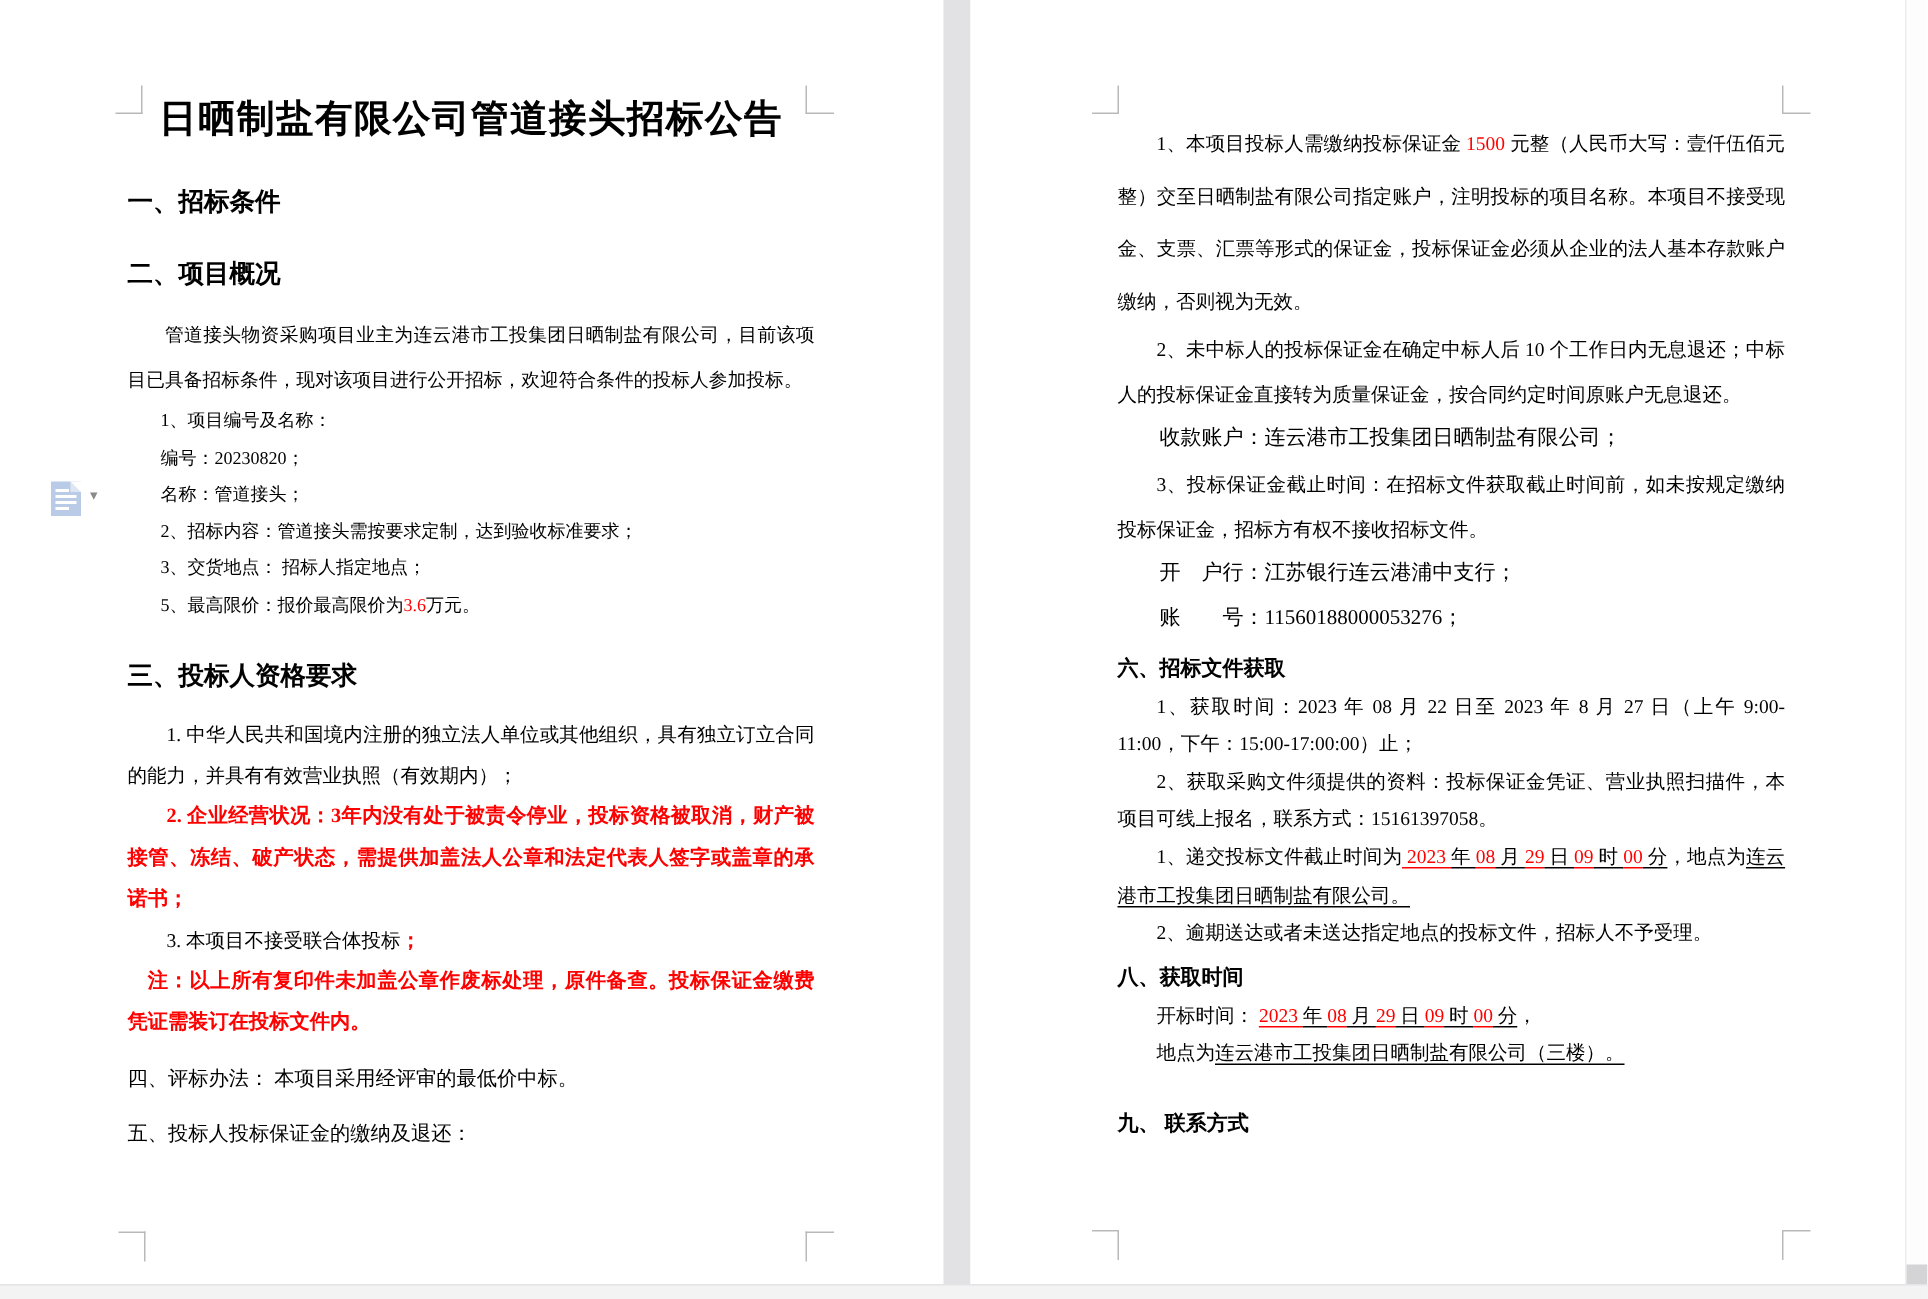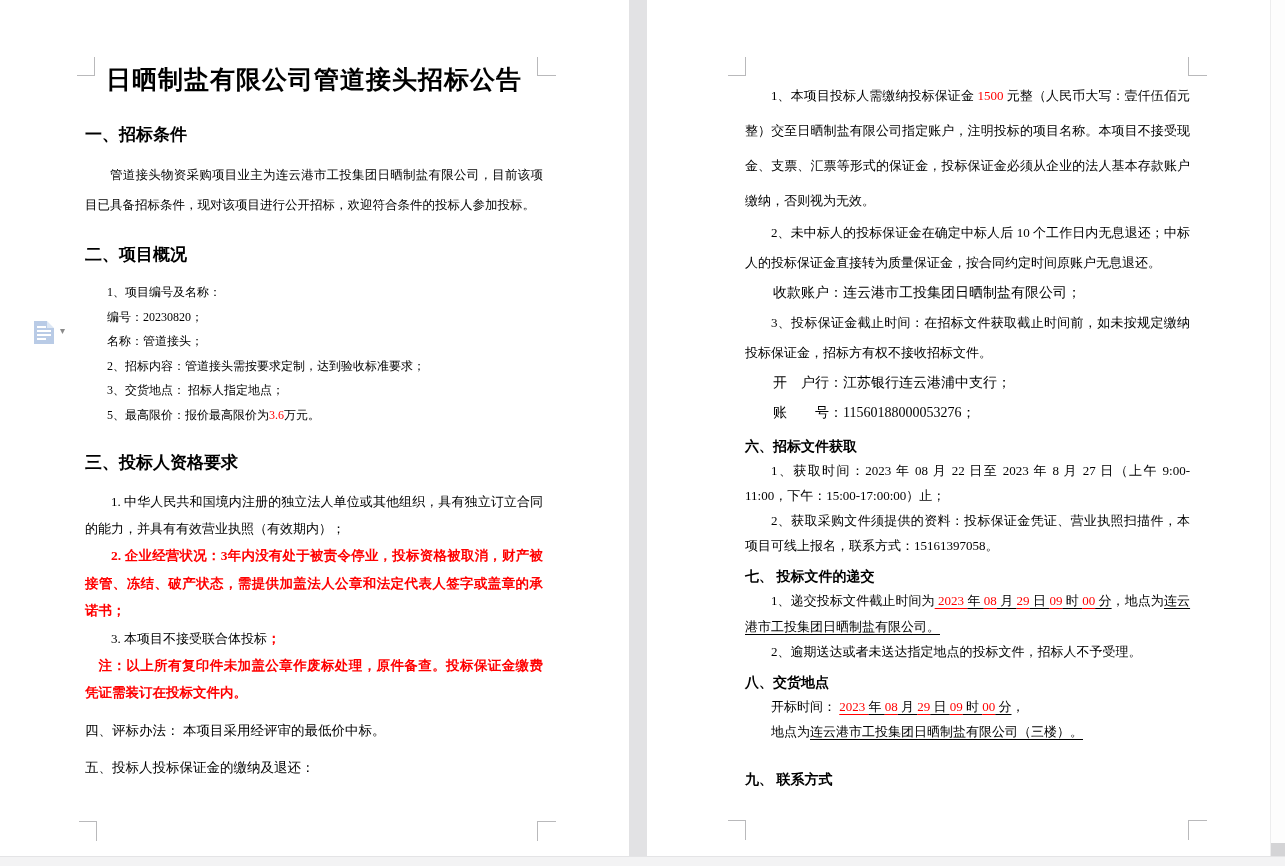--- a/index.html
+++ b/index.html
@@ -65,22 +65,22 @@
   .line-small{font-size:13px;line-height:25px;text-indent:2em;}
   .line-small.spaced{margin-top:12px;}
 </style>
 </head>
 <body>
 
 <div class="page" id="page-1">
   <div class="content">
       <p class="blk doc-title"><span>日晒制盐有限公司管道接头招标公告</span></p>
       <p class="blk section-heading"><span>一、招标条件</span></p>
+      <p class="blk section-heading spaced"><span>二、项目概况</span></p>
       <p class="blk paragraph"><span>管道接头物资采购项目业主为连云港市工投集团日晒制盐有限公司，目前该项目已具备招标条件，现对该项目进行公开招标，欢迎符合条件的投标人参加投标。</span></p>
-      <p class="blk section-heading spaced"><span>二、项目概况</span></p>
       <p class="blk list-item"><span>1、项目编号及名称：</span></p>
       <p class="blk list-item"><span>编号：20230820；</span></p>
       <p class="blk list-item"><span>名称：管道接头；</span></p>
       <p class="blk list-item"><span>2、招标内容：管道接头需按要求定制，达到验收标准要求；</span></p>
       <p class="blk list-item"><span>3、交货地点： 招标人指定地点；</span></p>
       <p class="blk list-item"><span>5、最高限价：报价最高限价为</span><span class="red">3.6</span><span>万元。</span></p>
       <p class="blk section-heading spaced"><span>三、投标人资格要求</span></p>
       <p class="blk paragraph-3"><span>1. 中华人民共和国境内注册的独立法人单位或其他组织，具有独立订立合同的能力，并具有有效营业执照（有效期内）；</span></p>
       <p class="blk paragraph-3"><span class="red bold">2. 企业经营状况：3年内没有处于被责令停业，投标资格被取消，财产被接管、冻结、破产状态，需提供加盖法人公章和法定代表人签字或盖章的承诺书；</span></p>
       <p class="blk paragraph-3"><span>3. 本项目不接受联合体投标</span><span class="red bold">；</span></p>
@@ -96,24 +96,23 @@
   <div class="content">
       <p class="blk paragraph-wide"><span>1、本项目投标人需缴纳投标保证金 </span><span class="red">1500</span><span> 元整（人民币大写：壹仟伍佰元整）交至日晒制盐有限公司指定账户，注明投标的项目名称。本项目不接受现金、支票、汇票等形式的保证金，投标保证金必须从企业的法人基本存款账户缴纳，否则视为无效。</span></p>
       <p class="blk paragraph-large"><span>2、未中标人的投标保证金在确定中标人后 10 个工作日内无息退还；中标人的投标保证金直接转为质量保证金，按合同约定时间原账户无息退还。</span></p>
       <p class="blk line-large"><span>收款账户：连云港市工投集团日晒制盐有限公司；</span></p>
       <p class="blk paragraph-large"><span>3、投标保证金截止时间：在招标文件获取截止时间前，如未按规定缴纳投标保证金，招标方有权不接收招标文件。</span></p>
       <p class="blk line-large"><span>开　户行：江苏银行连云港浦中支行；</span></p>
       <p class="blk line-large"><span>账　　号：11560188000053276；</span></p>
       <p class="blk sub-heading"><span>六、招标文件获取</span></p>
       <p class="blk paragraph-small"><span>1、获取时间：2023 年 08 月 22 日至 2023 年 8 月 27 日（上午 9:00-11:00，下午：15:00-17:00:00）止；</span></p>
       <p class="blk paragraph-small"><span>2、获取采购文件须提供的资料：投标保证金凭证、营业执照扫描件，本项目可线上报名，联系方式：15161397058。</span></p>
-      <p class="blk sub-heading"><span>七、 投标文件的递交</span></p>
       <p class="blk paragraph-medium"><span>1、递交投标文件截止时间为</span><span class="red u"> 2023 </span><span class="u">年 </span><span class="red u">08</span><span class="u"> 月 </span><span class="red u">29</span><span class="u"> 日 </span><span class="red u">09</span><span class="u"> 时 </span><span class="red u">00</span><span class="u"> 分</span><span>，地点为</span><span class="u">连云港市工投集团日晒制盐有限公司。</span></p>
       <p class="blk line-medium"><span>2、逾期送达或者未送达指定地点的投标文件，招标人不予受理。</span></p>
-      <p class="blk sub-heading"><span>八、交货地点</span></p>
+      <p class="blk sub-heading"><span>八、获取时间</span></p>
       <p class="blk line-small"><span>开标时间： </span><span class="red u"> 2023 </span><span class="u">年 </span><span class="red u">08</span><span class="u"> 月 </span><span class="red u">29</span><span class="u"> 日 </span><span class="red u">09</span><span class="u"> 时 </span><span class="red u">00</span><span class="u"> 分</span><span>，</span></p>
       <p class="blk line-small"><span>地点为</span><span class="u">连云港市工投集团日晒制盐有限公司（三楼）。</span></p>
       <p class="blk sub-heading spaced"><span>九、 联系方式</span></p>
     </div>
 </div>
 
 <div class="mark tl" style="left:77px;top:57px;width:18px;height:19px;"></div>
 <div class="mark tr" style="left:537px;top:57px;width:19px;height:19px;"></div>
 <div class="mark bl" style="left:79px;top:821px;width:18px;height:20px;"></div>
 <div class="mark br" style="left:537px;top:821px;width:19px;height:20px;"></div>

